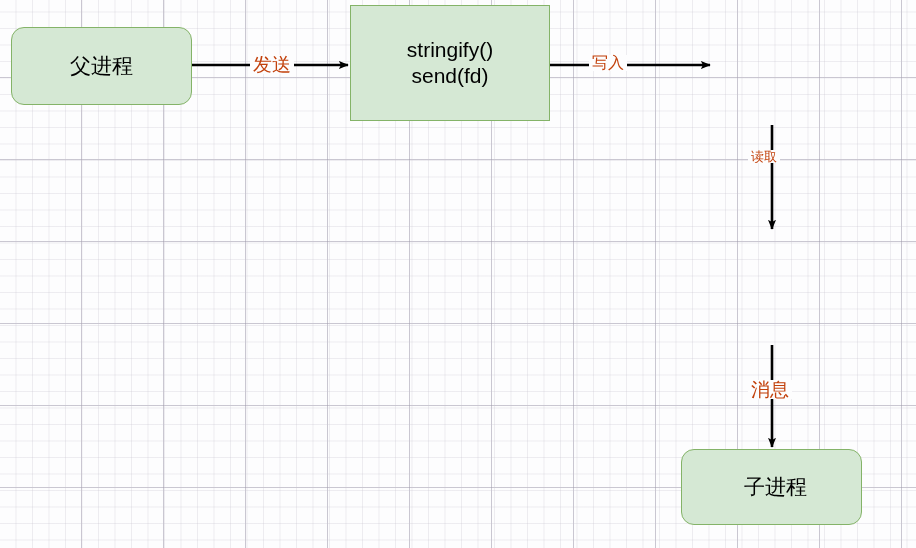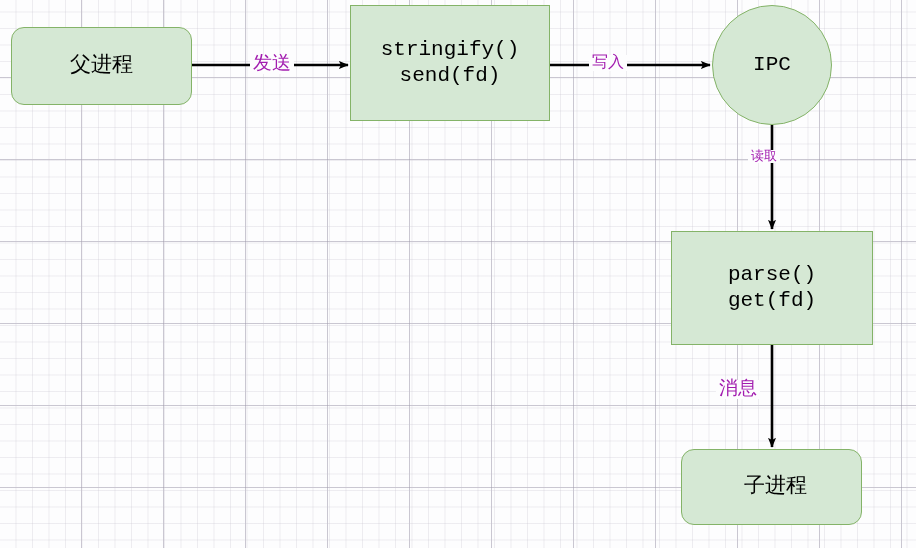--- a/index.html
+++ b/index.html
@@ -21,21 +21,21 @@
     background-size:
       16.5px 16.5px,
       16.5px 16.5px,
       82px 82px,
       82px 82px;
     background-position:
       -1px -5px,
       -1px -5px,
       -1px -5px,
       -1px -5px;
-    font-family: Liberation Mono, monospace;
+    font-family: Liberation Sans, sans-serif;
   }
   .svg-layer {
     position: absolute;
     left: 0;
     top: 0;
     width: 916px;
     height: 548px;
   }
   .node {
     position: absolute;
@@ -51,37 +51,37 @@
     white-space: pre-line;
   }
   .rounded { border-radius: 13px; }
   .circle  { border-radius: 50%; }
   .note-box {
     border-width: 1.2px;
     font-weight: bold;
   }
   .edge-label {
     position: absolute;
-    color: #a21caf;
+    color: #c2410c;
     background: #fdfdfe;
     padding: 0 3px;
     white-space: nowrap;
     line-height: 1;
   }
   #n-parent   { left: 11px;  top: 27px;  width: 181px; height: 78px;  font-size: 21px; }
   #n-stringify{ left: 350px; top: 5px;   width: 200px; height: 116px; font-size: 21px; }
   #n-ipc      { left: 712px; top: 5px;   width: 120px; height: 120px; font-size: 21px; }
   #n-parse    { left: 671px; top: 231px; width: 202px; height: 114px; font-size: 21px; }
   #n-child    { left: 681px; top: 449px; width: 181px; height: 76px;  font-size: 21px; padding-left: 8px; }
   #n-note     { left: 171px; top: 305px; width: 280px; height: 35px;  font-size: 19px; }
 
   #lbl-send  { left: 250px; top: 55px;  font-size: 19px; }
   #lbl-write { left: 589px; top: 55px;  font-size: 16px; }
   #lbl-read  { left: 748px; top: 150px; font-size: 13px; }
-  #lbl-msg   { left: 716px; top: 380px; font-size: 19px; }
+  #lbl-msg   { left: 748px; top: 380px; font-size: 19px; }
 </style>
 </head>
 <body>
 
 <div id="canvas">
 
   <svg class="svg-layer" viewBox="0 0 916 548" xmlns="http://www.w3.org/2000/svg">
     <defs>
       <marker id="arrowhead" markerWidth="10" markerHeight="8" refX="9.2" refY="4" orient="auto" markerUnits="userSpaceOnUse">
         <path d="M0,0 L10,4 L0,8 L2.2,4 Z" fill="#000000"></path>
@@ -95,24 +95,21 @@
     <line x1="772" y1="125" x2="772" y2="229" stroke="#000000" stroke-width="2.6" marker-end="url(#arrowhead)"></line>
 
     <line x1="772" y1="345" x2="772" y2="447" stroke="#000000" stroke-width="2.6" marker-end="url(#arrowhead)"></line>
   </svg>
 
   <div class="node rounded" id="n-parent">父进程</div>
 
   <div class="node" id="n-stringify">stringify()
 send(fd)</div>
 
-  <div class="node circle" id="n-ipc">IPC</div>
 
-  <div class="node" id="n-parse">parse()
-get(fd)</div>
 
   <div class="node rounded" id="n-child">子进程</div>
 
 
   <div class="edge-label" id="lbl-send">发送</div>
 
   <div class="edge-label" id="lbl-write">写入</div>
 
   <div class="edge-label" id="lbl-read">读取</div>
 

